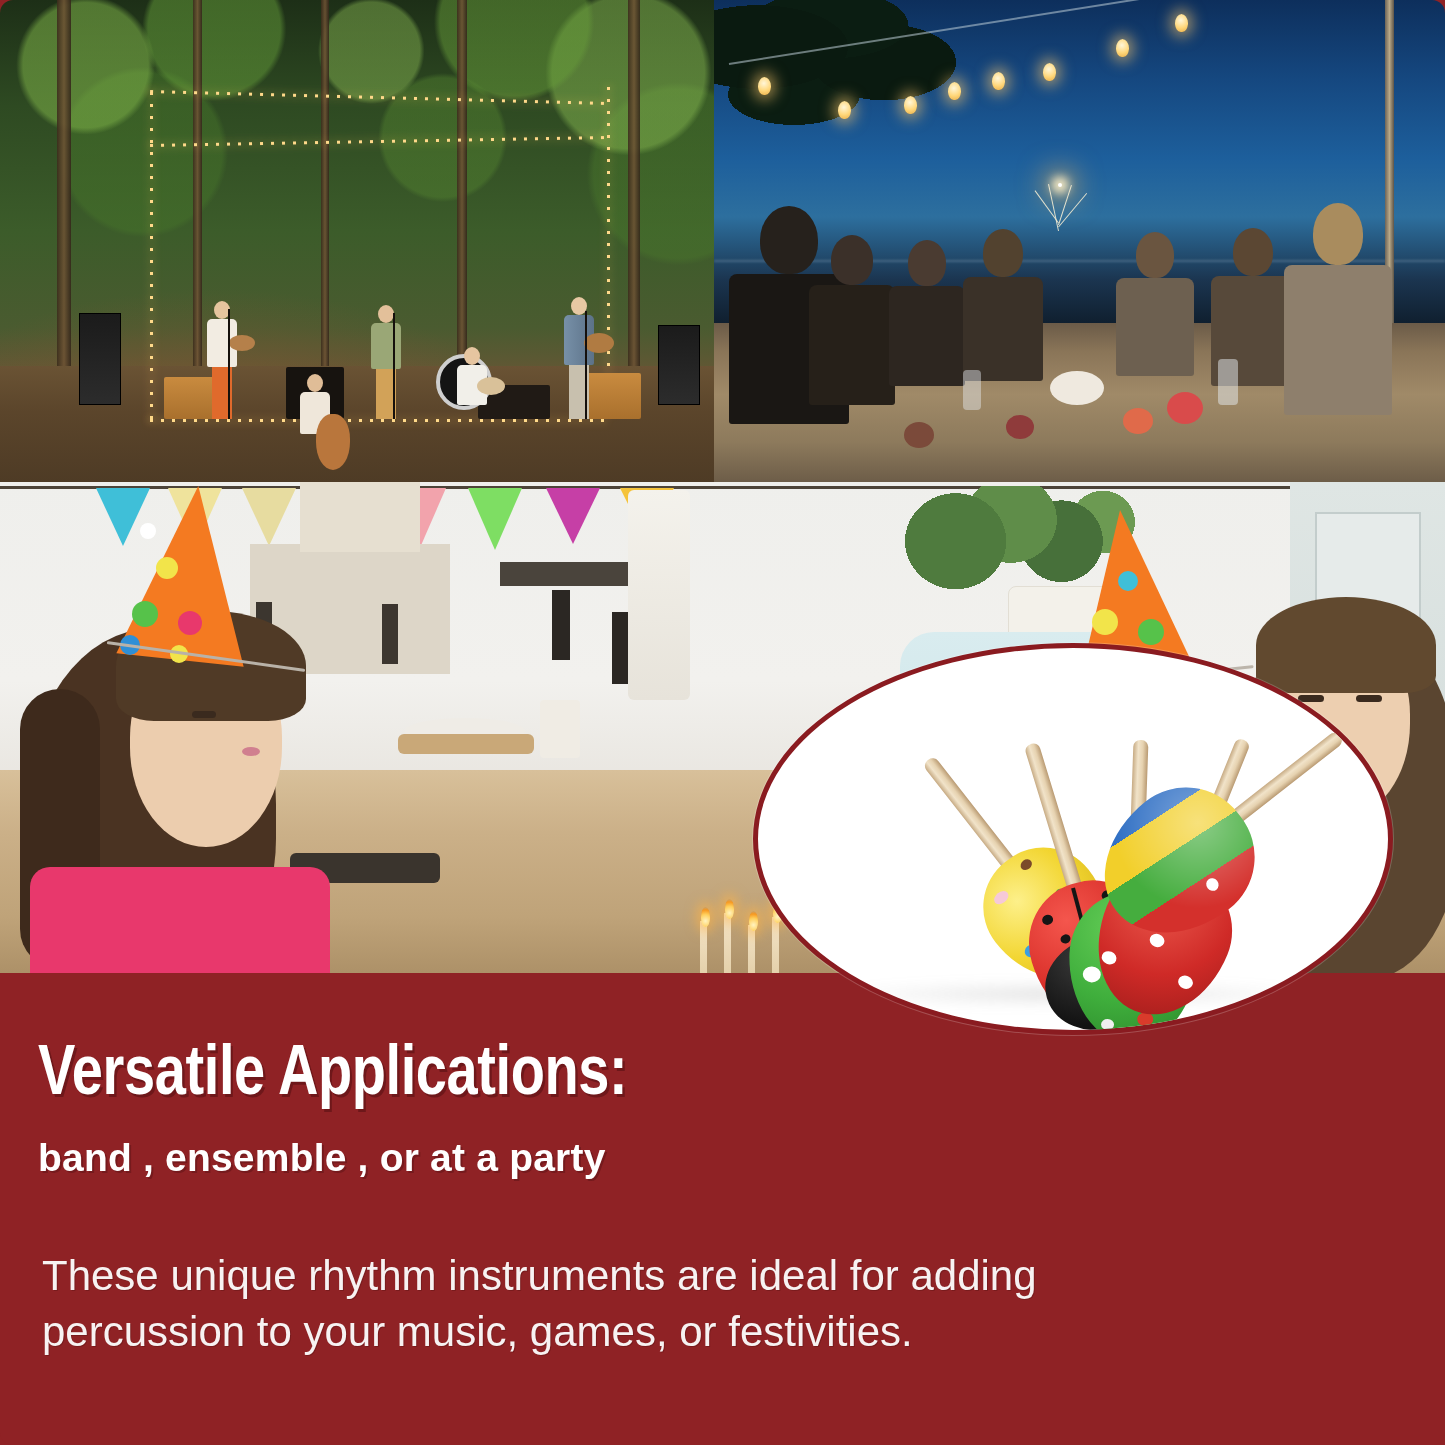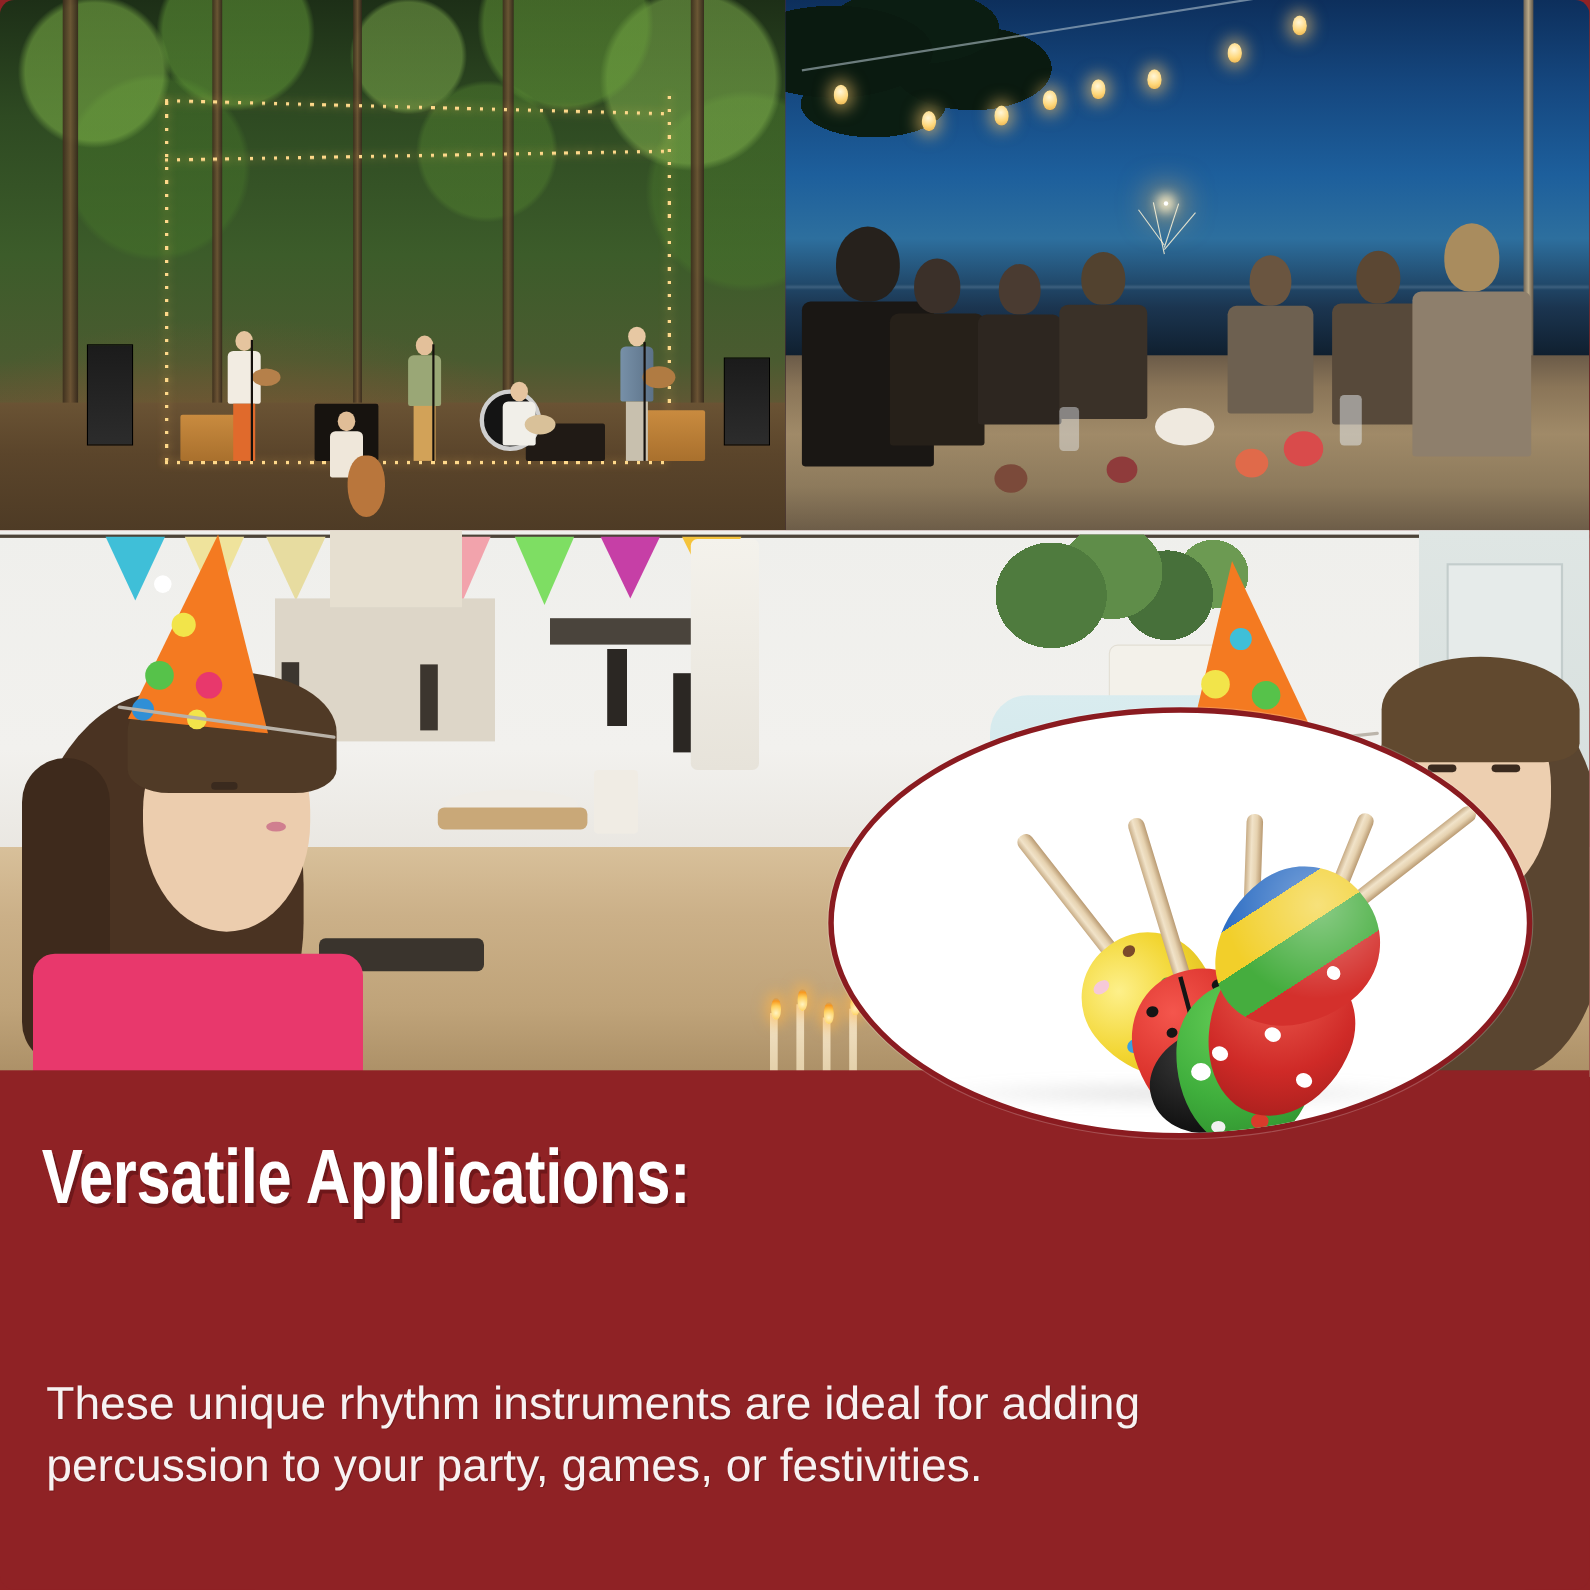--- a/index.html
+++ b/index.html
@@ -423,15 +423,16 @@
       <div class="m-bulb" style="top:128px; width:136px; height:156px;
            background:linear-gradient(95deg,#2f6fc4 0 17%, #f2cf2a 17% 42%, #45ad3e 42% 68%, #d4302c 68% 100%);">
         <div style="position:absolute; inset:0; border-radius:inherit;
              background:radial-gradient(circle at 36% 24%, rgba(255,255,255,.38), rgba(255,255,255,0) 58%);"></div>
         <div class="dot" style="left:100px; top:58px; width:13px; height:12px; background:#ffffff;"></div>
       </div>
     </div>
   </div>
 
   <div id="headline">Versatile Applications:</div>
-  <div id="body-copy">These unique rhythm instruments are ideal for adding percussion to your party, games, or festivities.</div>
+  <div id="subhead">band , ensemble , or at a party</div>
+  <div id="body-copy">These unique rhythm instruments are ideal for adding percussion to your music, games, or festivities.</div>
 
 </div>
 
 </body></html>

